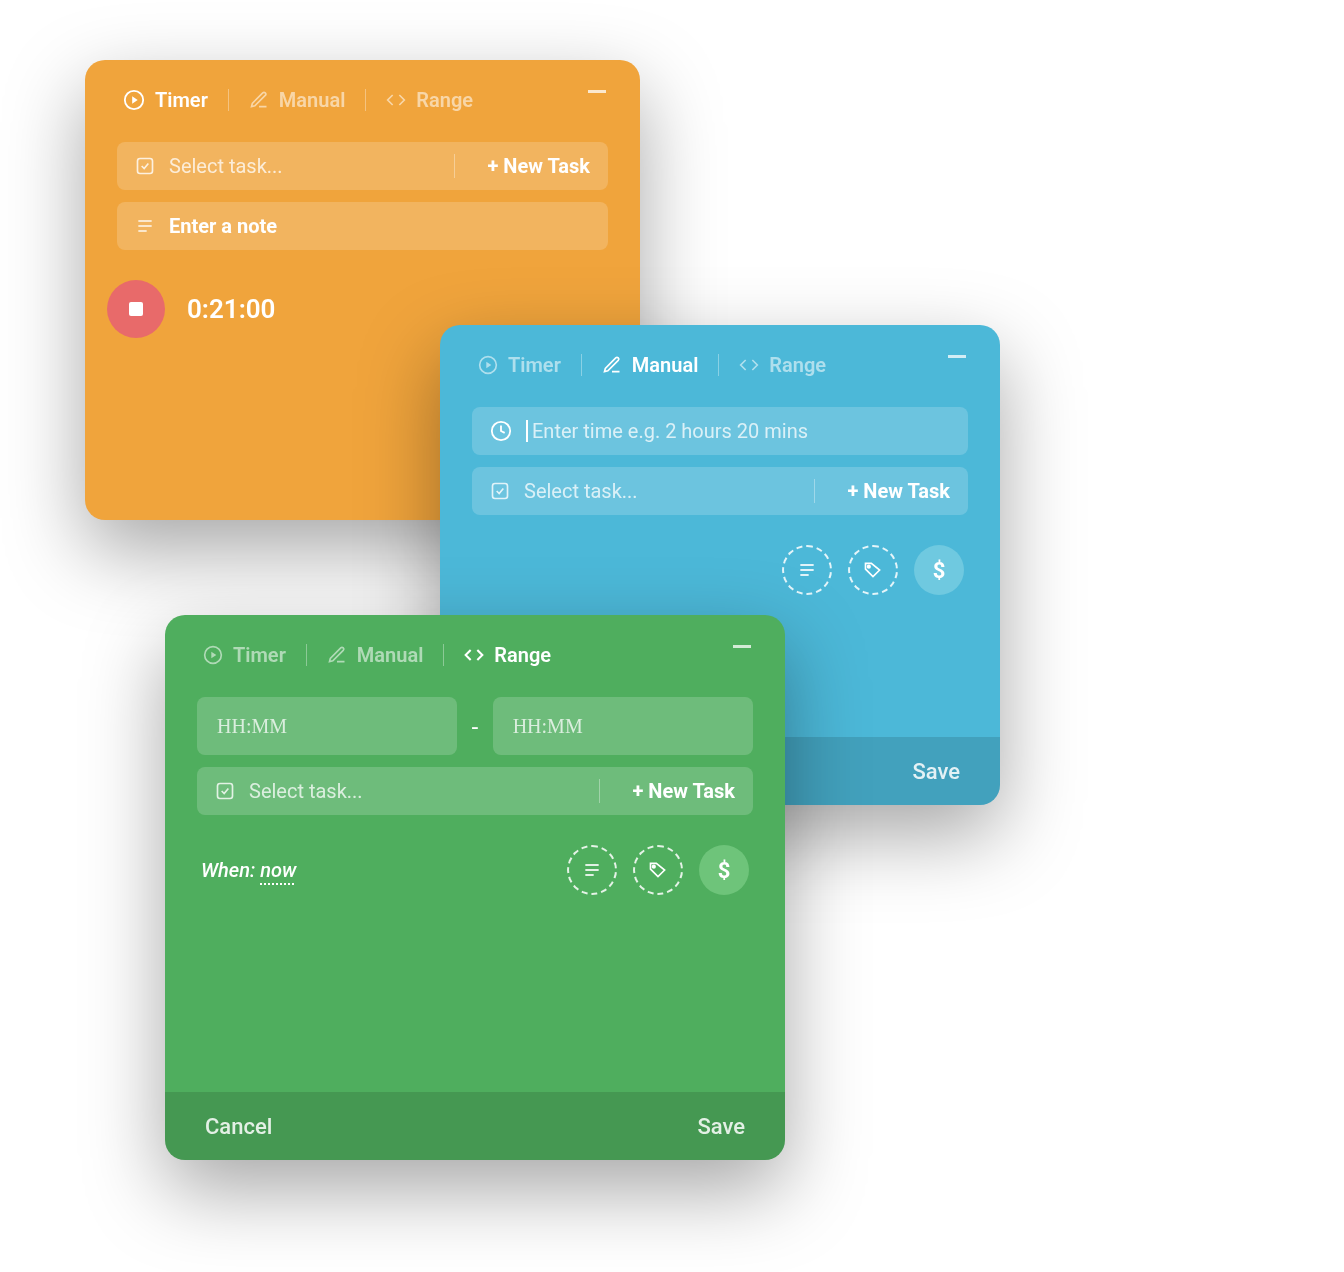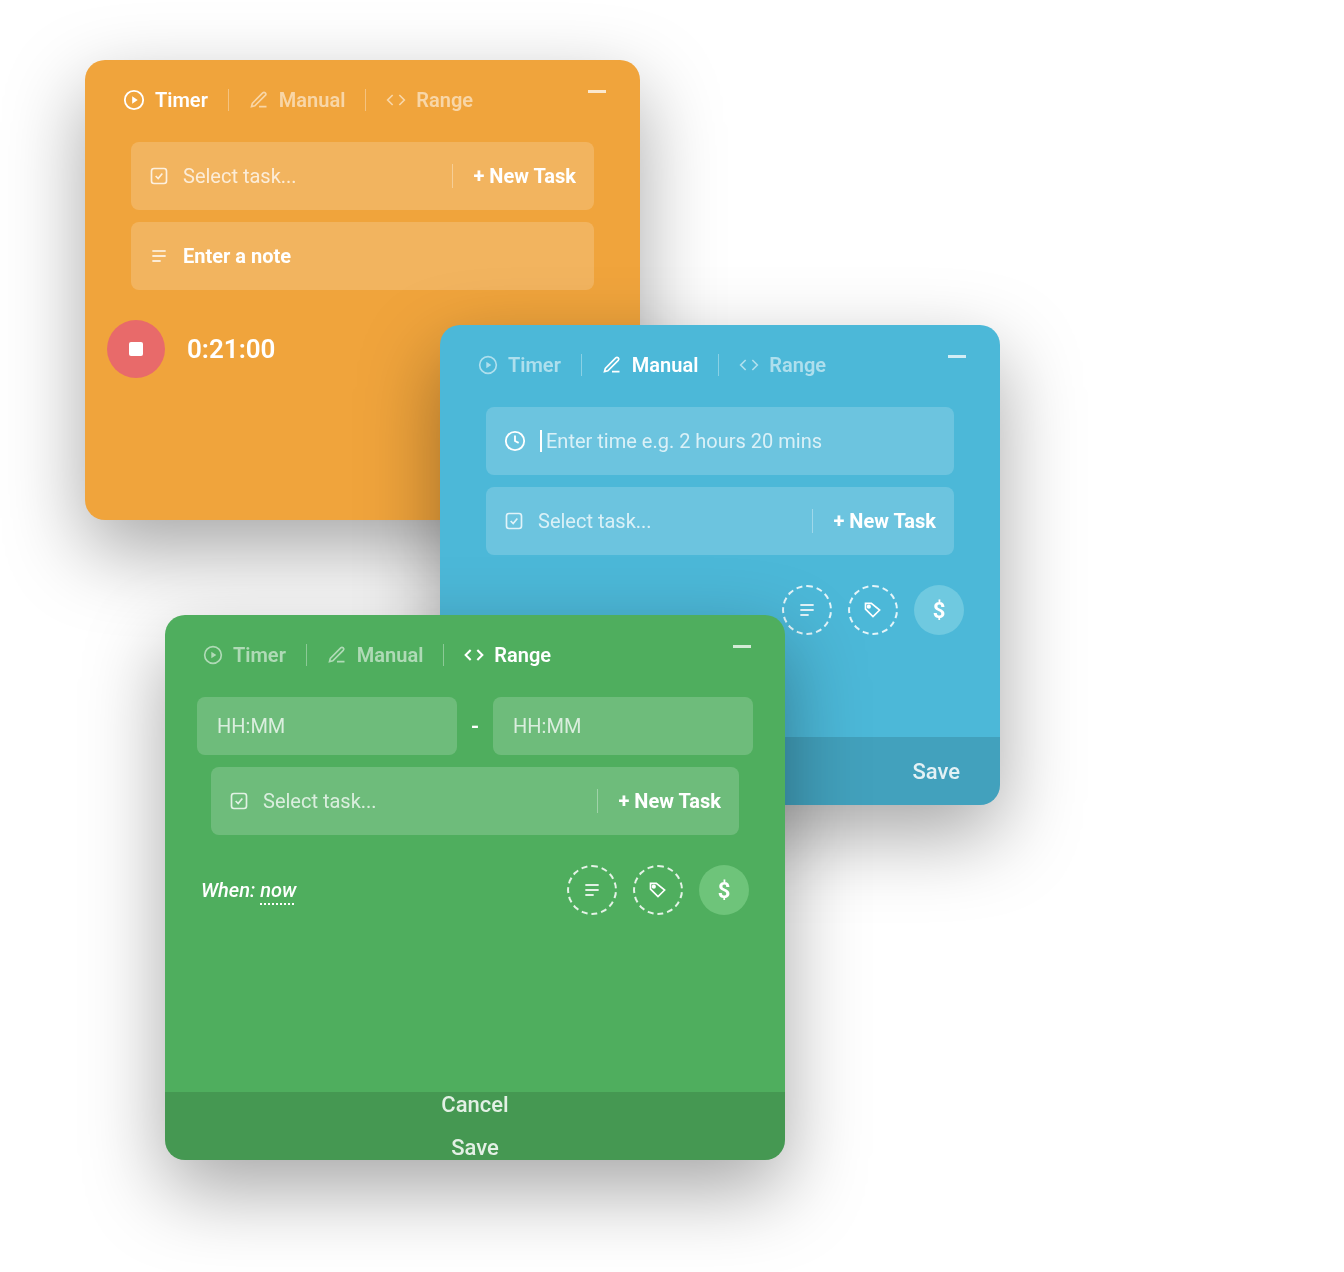--- a/index.html
+++ b/index.html
@@ -59,35 +59,35 @@
   .minimize {
     position: absolute;
     right: 34px;
     top: 30px;
     width: 18px;
     height: 3px;
     background: rgba(255,255,255,0.75);
     cursor: pointer;
   }
   .field {
-    margin: 12px 46px;
+    margin: 12px 32px;
     background: rgba(255,255,255,0.18);
     border-radius: 8px;
-    height: 68px;
+    height: 48px;
     display: flex;
     align-items: center;
     padding: 0 18px;
     font-size: 20px;
     color: rgba(255,255,255,0.9);
   }
   .field .icon-slot { margin-right: 14px; flex-shrink: 0; }
   .field .ph { color: rgba(255,255,255,0.75); flex: 1; }
   .field .new-task {
     border-left: 1px solid rgba(255,255,255,0.35);
-    padding-left: 20px;
+    padding-left: 32px;
     margin-left: 10px;
     font-weight: 700;
     color: #fff;
     cursor: pointer;
   }
   .timer-row {
     display: flex;
     align-items: center;
     gap: 22px;
     padding: 18px 22px;
@@ -101,20 +101,21 @@
     justify-content: center;
     cursor: pointer;
   }
   .stop-btn .sq { width: 14px; height: 14px; background: #fff; border-radius: 2px; }
   .timer-text { font-size: 26px; font-weight: 600; color: #fff; }
   .range-row {
     display: flex;
     align-items: center;
     margin: 12px 32px;
     gap: 14px;
+    font-family: Liberation Serif, serif;
   }
   .range-row .half {
     flex: 1;
     background: rgba(255,255,255,0.18);
     border-radius: 8px;
     height: 58px;
     display: flex;
     align-items: center;
     padding: 0 20px;
     font-size: 20px;
@@ -157,21 +158,21 @@
     position: absolute;
     bottom: 0; left: 0; right: 0;
     height: 68px;
     display: flex;
     align-items: center;
     justify-content: space-between;
     padding: 0 40px;
     font-size: 22px;
     font-weight: 500;
   }
-  .card-green .footer { background: rgba(0,0,0,0.12); color: rgba(255,255,255,0.85); flex-direction: column; }
+  .card-green .footer { background: rgba(0,0,0,0.12); color: rgba(255,255,255,0.85); }
   .card-blue .footer { background: rgba(0,0,0,0.12); color: rgba(255,255,255,0.85); justify-content: flex-end; }
   .footer span { cursor: pointer; }
   .cursor-bar { display:inline-block; width:2px; height:22px; background:#fff; vertical-align:middle; margin-right:4px; }
   svg { display:block; }
 </style>
 </head>
 <body>
 
 <div class="card card-orange">
   <div class="tabs">

